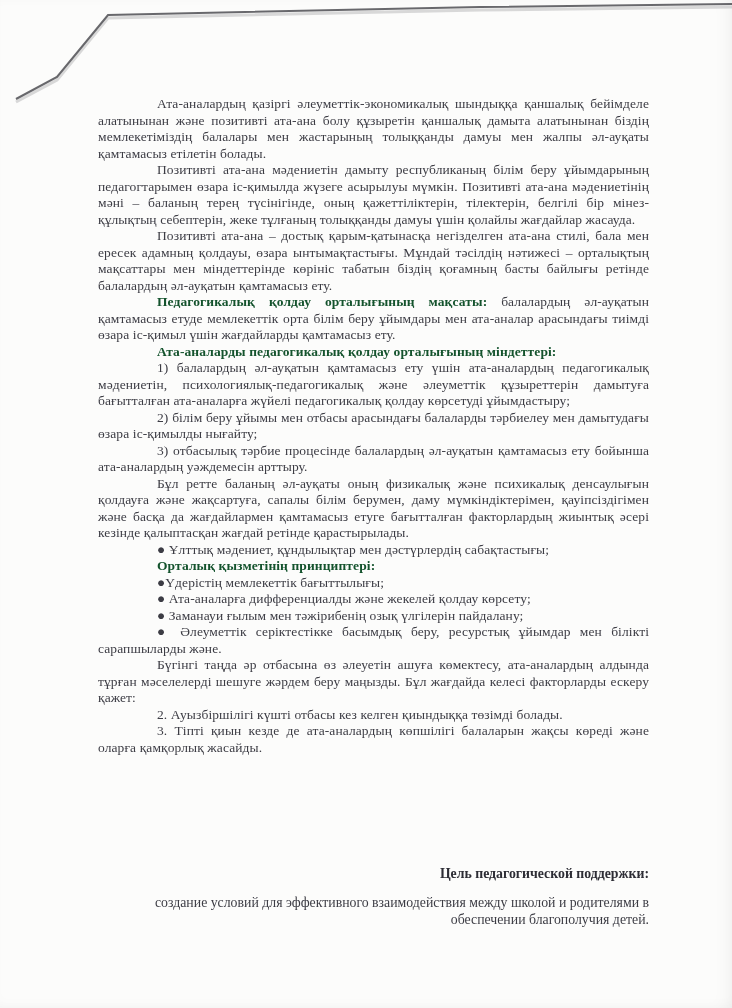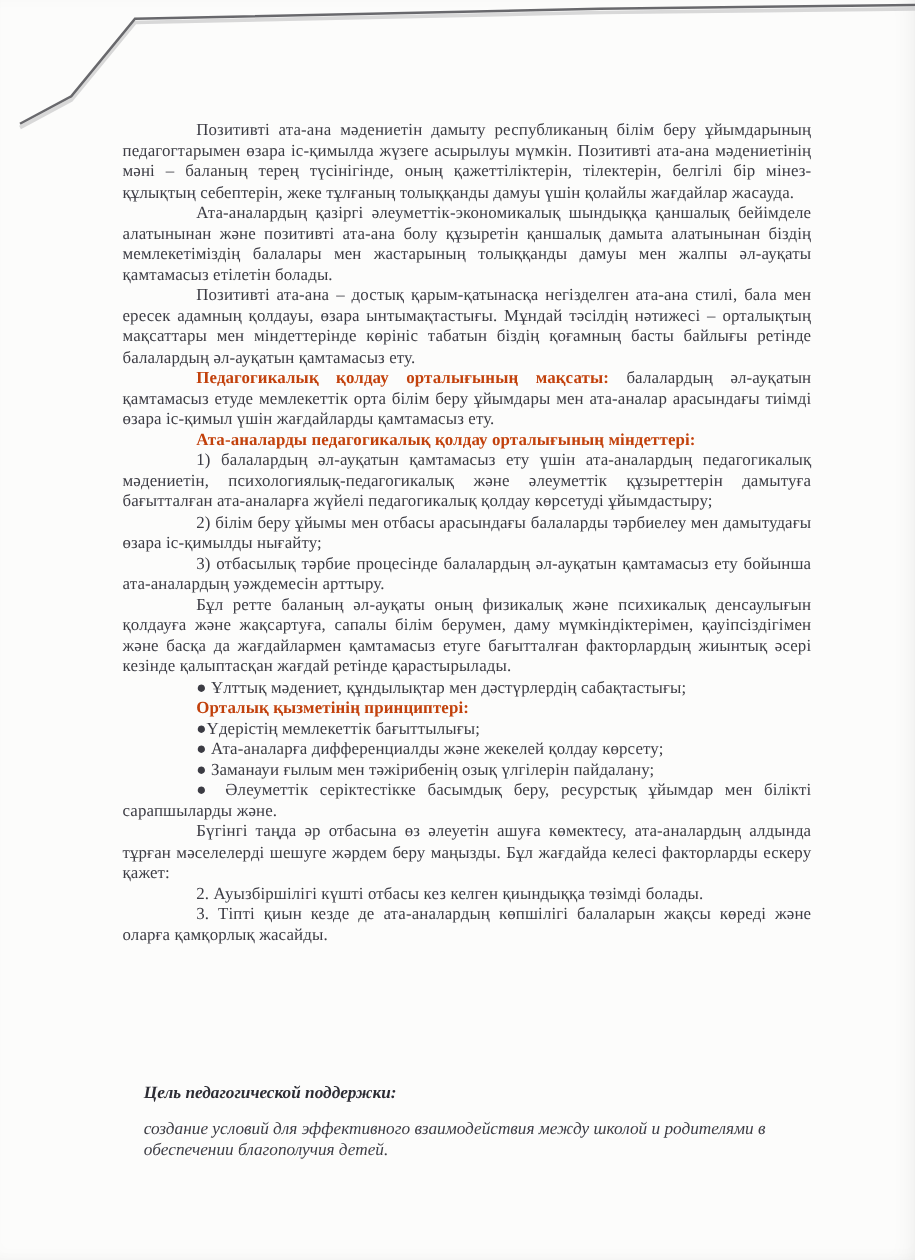--- a/index.html
+++ b/index.html
@@ -24,47 +24,46 @@
     position: absolute;
     left: 98px;
     top: 96px;
     width: 551px;
     font-size: 13.5px;
     line-height: 16.5px;
     text-align: justify;
     letter-spacing: 0.1px;
   }
   .content p { margin: 0; text-indent: 59px; }
-  .b { font-weight: bold; color: #c2410c; }
+  .b { font-weight: bold; color: #14532d; }
   .ru-block {
     position: absolute;
     left: 115px;
     top: 866px;
     width: 534px;
     font-size: 13.8px;
     line-height: 16.8px;
-    text-align: left;
-    font-style: italic;
+    text-align: right;
   }
   .ru-block .ru-head { margin: 0 0 12px 0; font-weight: bold; color: #2d2d35; }
   .ru-block .ru-body { margin: 0; }
 </style>
 </head>
 <body>
 
 <div class="page">
 
   <svg class="fold-svg" viewBox="0 0 732 1008" xmlns="http://www.w3.org/2000/svg">
     <polyline points="16,102 57,80 108,18 480,10 732,7" fill="none" stroke="#b9b9bc" stroke-width="3" opacity="0.55"></polyline>
     <polyline points="16,99 57,77 108,15 480,7 732,4" fill="none" stroke="#58585c" stroke-width="2" opacity="0.9"></polyline>
   </svg>
 
   <div class="content">
+    <p>Ата-аналардың қазіргі әлеуметтік-экономикалық шындыққа қаншалық бейімделе алатынынан және позитивті ата-ана болу құзыретін қаншалық дамыта алатынынан біздің мемлекетіміздің балалары мен жастарының толыққанды дамуы мен жалпы әл-ауқаты қамтамасыз етілетін болады.</p>
     <p>Позитивті ата-ана мәдениетін дамыту республиканың білім беру ұйымдарының педагогтарымен өзара іс-қимылда жүзеге асырылуы мүмкін. Позитивті ата-ана мәдениетінің мәні – баланың терең түсінігінде, оның қажеттіліктерін, тілектерін, белгілі бір мінез-құлықтың себептерін, жеке тұлғаның толыққанды дамуы үшін қолайлы жағдайлар жасауда.</p>
-    <p>Ата-аналардың қазіргі әлеуметтік-экономикалық шындыққа қаншалық бейімделе алатынынан және позитивті ата-ана болу құзыретін қаншалық дамыта алатынынан біздің мемлекетіміздің балалары мен жастарының толыққанды дамуы мен жалпы әл-ауқаты қамтамасыз етілетін болады.</p>
     <p>Позитивті ата-ана – достық қарым-қатынасқа негізделген ата-ана стилі, бала мен ересек адамның қолдауы, өзара ынтымақтастығы. Мұндай тәсілдің нәтижесі – орталықтың мақсаттары мен міндеттерінде көрініс табатын біздің қоғамның басты байлығы ретінде балалардың әл-ауқатын қамтамасыз ету.</p>
     <p><span class="b">Педагогикалық қолдау орталығының мақсаты:</span><span> балалардың әл-ауқатын қамтамасыз етуде мемлекеттік орта білім беру ұйымдары мен ата-аналар арасындағы тиімді өзара іс-қимыл үшін жағдайларды қамтамасыз ету.</span></p>
     <p><span class="b">Ата-аналарды педагогикалық қолдау орталығының міндеттері:</span></p>
     <p>1) балалардың әл-ауқатын қамтамасыз ету үшін ата-аналардың педагогикалық мәдениетін, психологиялық-педагогикалық және әлеуметтік құзыреттерін дамытуға бағытталған ата-аналарға жүйелі педагогикалық қолдау көрсетуді ұйымдастыру;</p>
     <p>2) білім беру ұйымы мен отбасы арасындағы балаларды тәрбиелеу мен дамытудағы өзара іс-қимылды нығайту;</p>
     <p>3) отбасылық тәрбие процесінде балалардың әл-ауқатын қамтамасыз ету бойынша ата-аналардың уәждемесін арттыру.</p>
     <p>Бұл ретте баланың әл-ауқаты оның физикалық және психикалық денсаулығын қолдауға және жақсартуға, сапалы білім берумен, даму мүмкіндіктерімен, қауіпсіздігімен және басқа да жағдайлармен қамтамасыз етуге бағытталған факторлардың жиынтық әсері кезінде қалыптасқан жағдай ретінде қарастырылады.</p>
     <p>● Ұлттық мәдениет, құндылықтар мен дәстүрлердің сабақтастығы;</p>
     <p><span class="b">Орталық қызметінің принциптері:</span></p>
     <p>●Үдерістің мемлекеттік бағыттылығы;</p>

